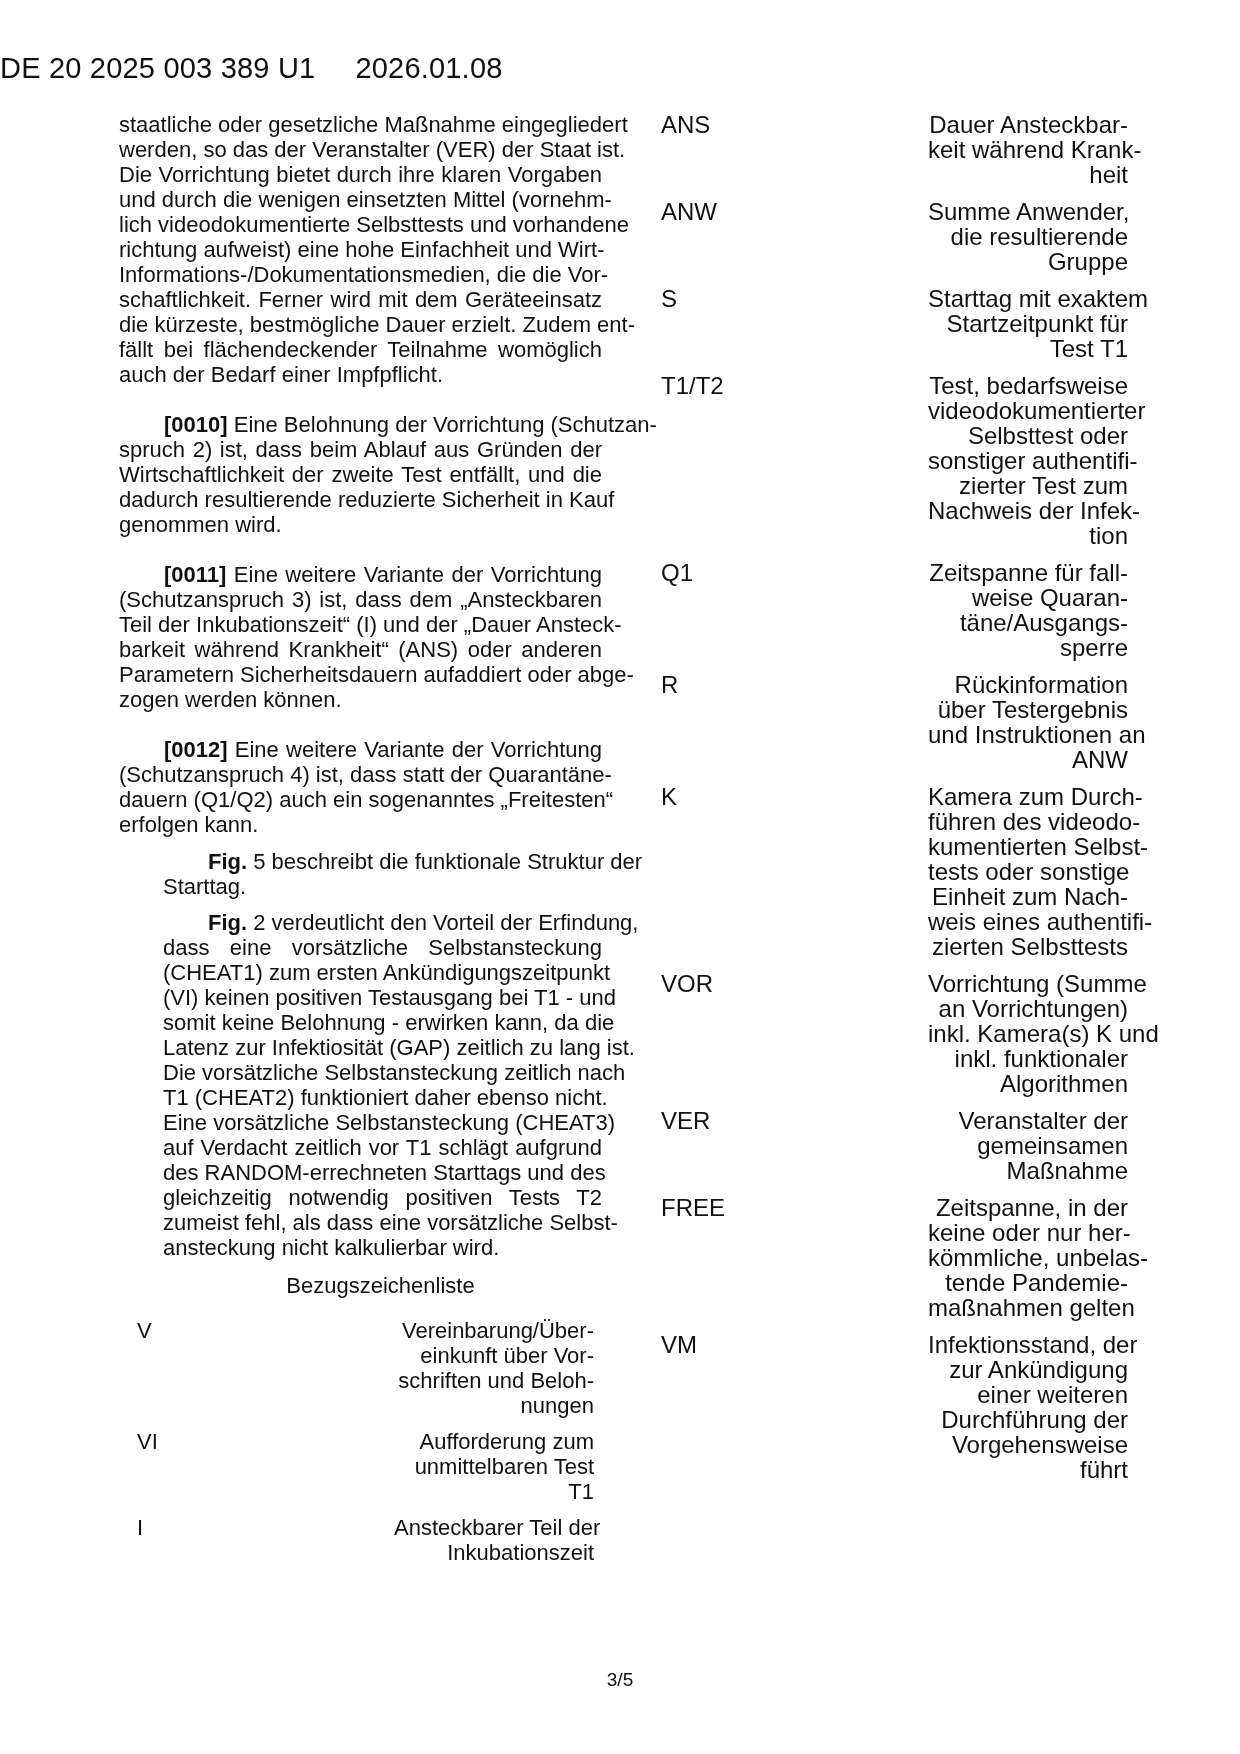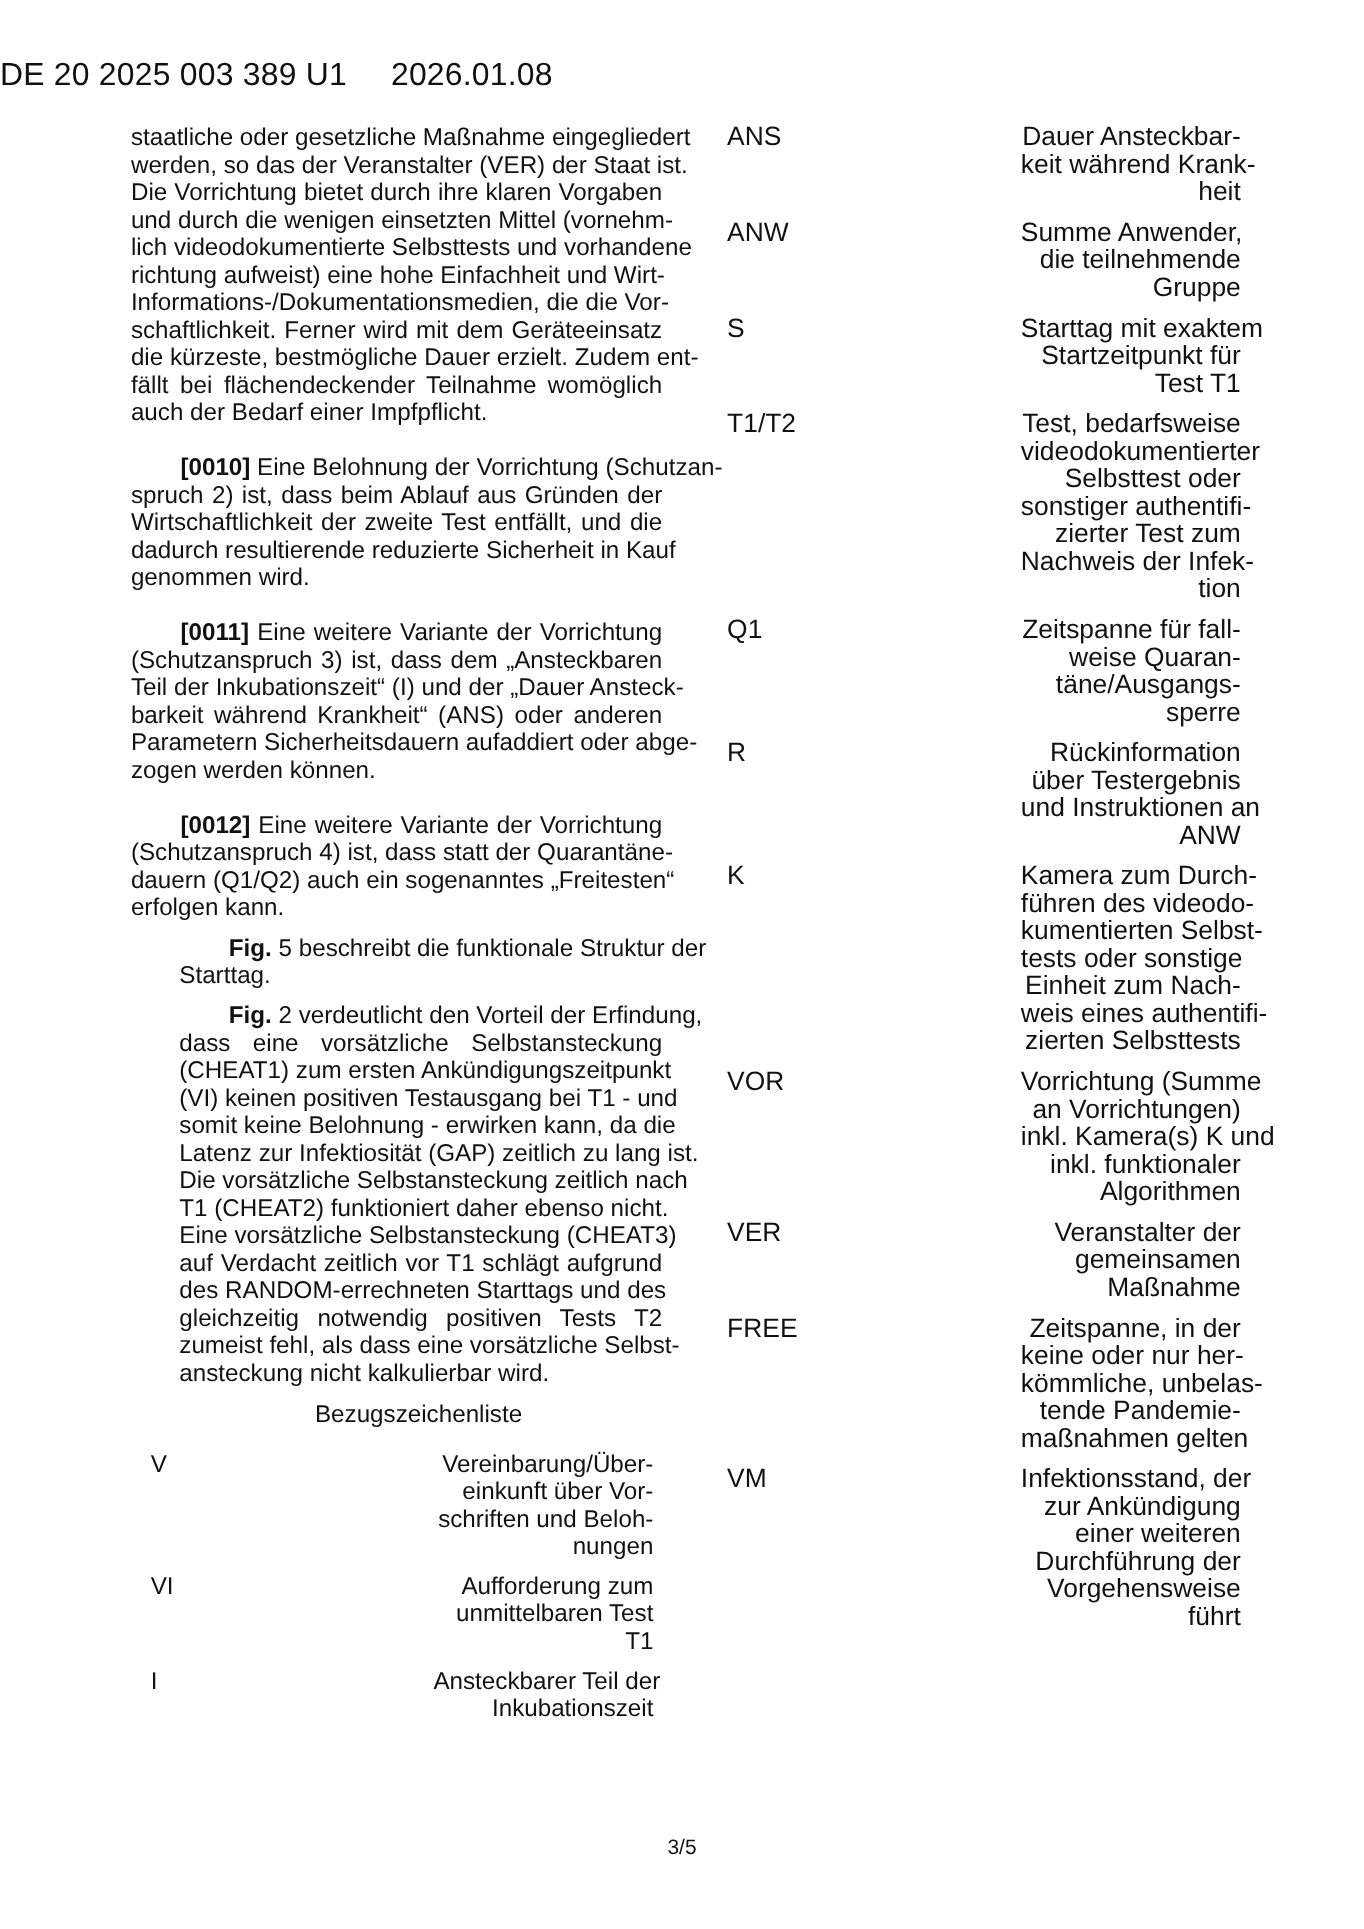--- a/index.html
+++ b/index.html
@@ -146,21 +146,21 @@
       <div class="ref-desc">
         <span class="l">Dauer Ansteckbar-</span>
         <span class="l">keit während Krank-</span>
         <span class="l">heit</span>
       </div>
     </div>
     <div class="ref-row">
       <div class="ref-sym">ANW</div>
       <div class="ref-desc">
         <span class="l">Summe Anwender,</span>
-        <span class="l">die teilnehmende</span>
+        <span class="l">die resultierende</span>
         <span class="l">Gruppe</span>
       </div>
     </div>
     <div class="ref-row">
       <div class="ref-sym">S</div>
       <div class="ref-desc">
         <span class="l">Starttag mit exaktem</span>
         <span class="l">Startzeitpunkt für</span>
         <span class="l">Test T1</span>
       </div>

